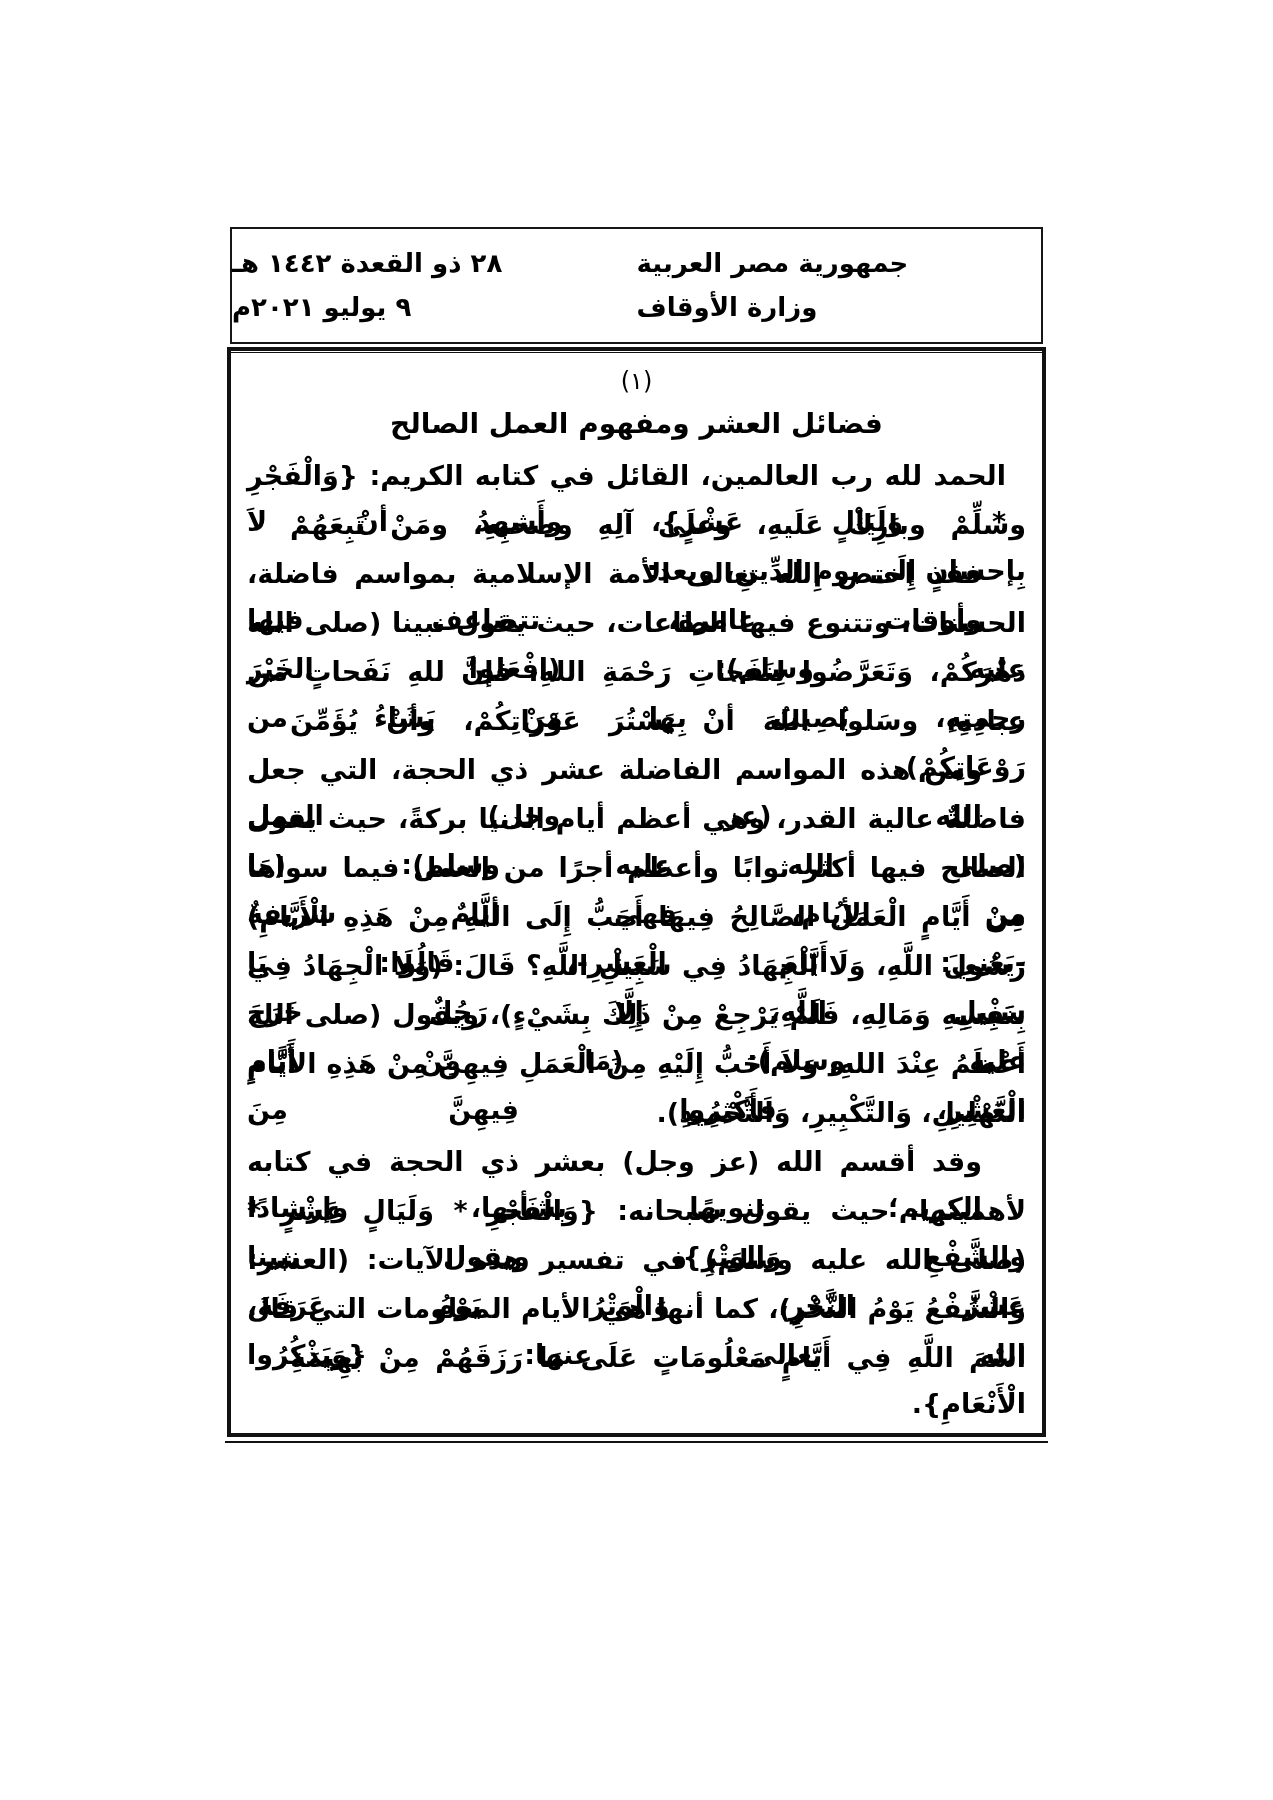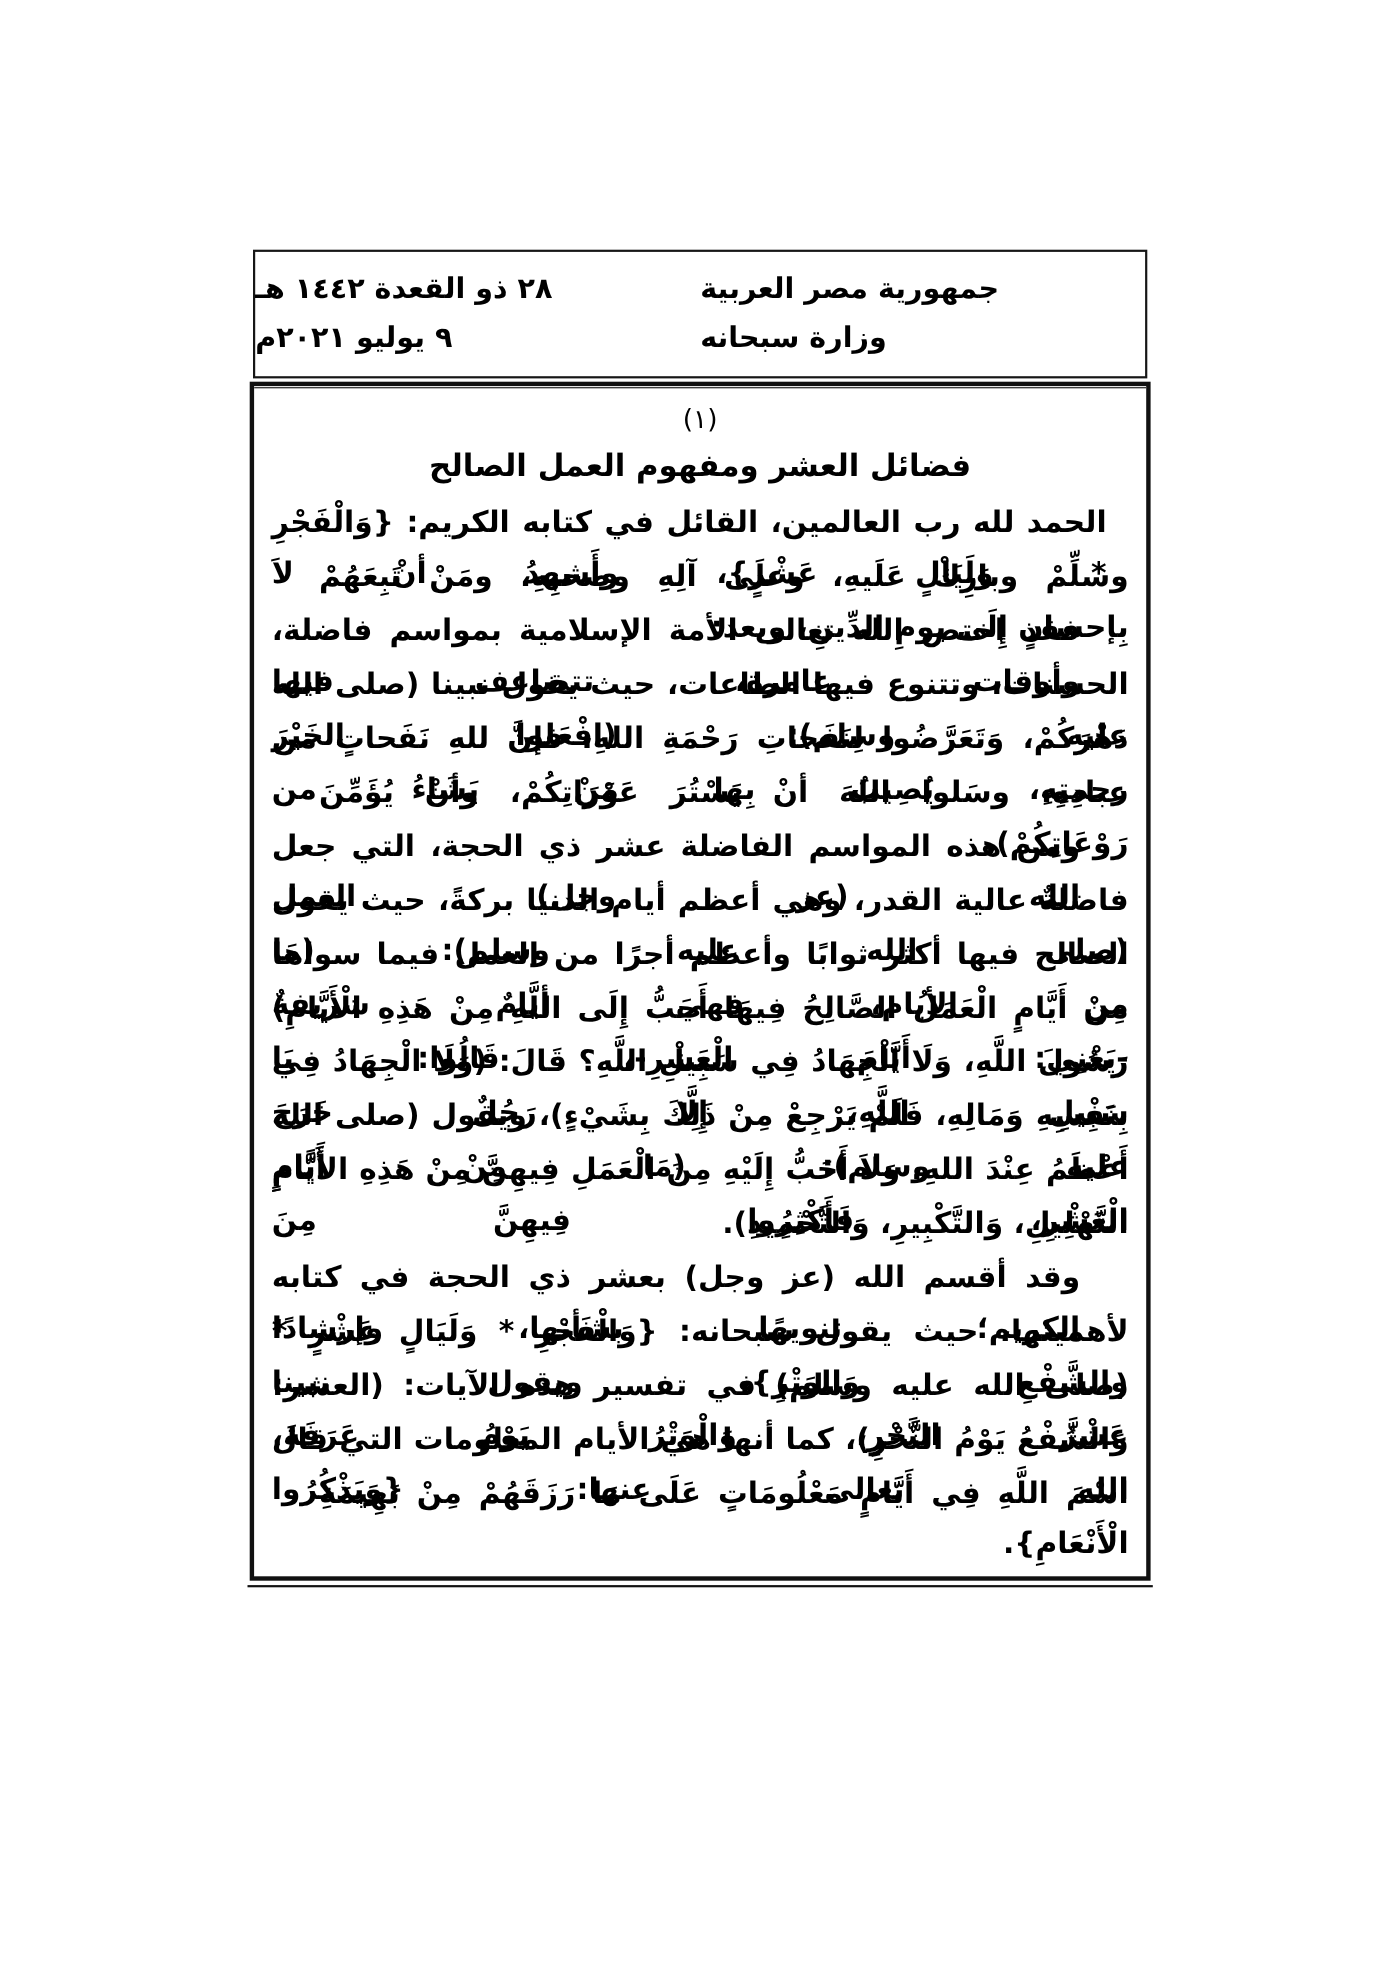--- a/index.html
+++ b/index.html
@@ -74,21 +74,21 @@
   .line.indent-sm { padding-right:20px; }
 </style>
 </head>
 <body>
 
 <div class="page">
 
   <div class="header-box">
     <div class="header-col">
       <div class="header-line">جمهورية مصر العربية</div>
-      <div class="header-line">وزارة سبحانه</div>
+      <div class="header-line">وزارة الأوقاف</div>
     </div>
     <div class="header-col">
       <div class="header-line">٢٨ ذو القعدة ١٤٤٢ هـ</div>
       <div class="header-line">٩ يوليو ٢٠٢١م</div>
     </div>
   </div>
 
   <div class="main-box">
     <div class="page-num">(١)</div>
     <div class="doc-title">فضائل العشر ومفهوم العمل الصالح</div>

